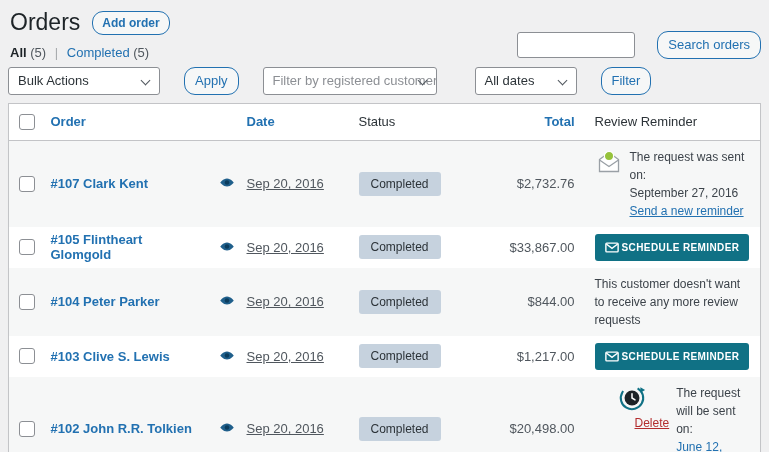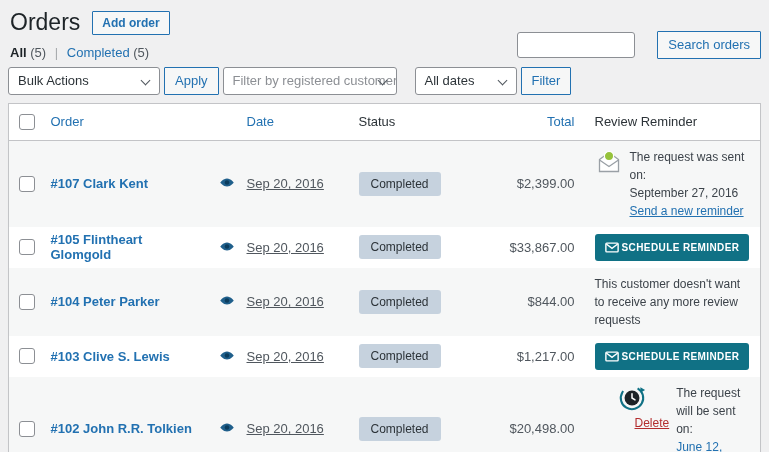--- a/index.html
+++ b/index.html
@@ -11,41 +11,41 @@
     position:relative;
   }
   .wrap { padding:6px 8px 0 8px; }
 
   
   .heading-row { display:flex; align-items:center; gap:12px; padding:2px 0 0 2px; }
   .page-title { font-size:23px; font-weight:400; color:#1d2327; margin:0; line-height:1.3;text-align:center; }
   .btn {
     display:inline-flex; align-items:center; justify-content:center;
     background:#f6f7f7; border:1px solid #2271b1; color:#2271b1;
-    border-radius:1px; padding:3px 10px; font-size:13px; line-height:1.5;
+    border-radius:11px; padding:3px 10px; font-size:13px; line-height:1.5;
     cursor:pointer; font-family:inherit; text-decoration:none; white-space:nowrap;
   }
   .btn-add { padding:2px 9px; font-size:12px; font-weight:600; }
 
   
   .views { margin:7px 0 7px 2px; font-size:13px; }
   .views .strong { font-weight:700; color:#1d2327; }
   .views .count { color:#50575e; }
   .views a { color:#2271b1; text-decoration:none; }
   .views .sep { color:#a7aaad; margin:0 5px; }
 
   
   .search-area { position:absolute; top:31px; right:8px; display:flex; gap:22px; align-items:center; }
   .search-input {
     width:118px; height:26px; border:1px solid #8c8f94; border-radius:3px;
     background:#fff; padding:0 7px; font-family:inherit; font-size:13px;
   }
 
   
-  .toolbar { display:flex; align-items:center; gap:4px; margin:6px 0 8px 0; }
+  .toolbar { display:flex; align-items:center; gap:24px; margin:6px 0 8px 0; }
   .select {
     position:relative; background:#fff; border:1px solid #8c8f94; border-radius:3px;
     height:28px; display:flex; align-items:center; padding:0 26px 0 9px;
     color:#2c3338; cursor:pointer; white-space:nowrap; overflow:hidden;
   }
   .select .chev {
     position:absolute; right:10px; top:9px; width:7px; height:7px;
     border-right:1.6px solid #50575e; border-bottom:1.6px solid #50575e;
     transform:rotate(45deg);
   }
@@ -55,21 +55,21 @@
 
   
   table {
     width:100%; border-collapse:collapse; background:#fff;
     border:1px solid #c3c4c7; table-layout:fixed;
     box-shadow:0 1px 1px rgba(0,0,0,.04);
   }
   th, td { text-align:left; vertical-align:middle; font-size:13px; padding:0 10px; }
   thead th { border-bottom:1px solid #c3c4c7; font-weight:400; color:#2c3338; padding:10px; }
   tfoot th { border-top:1px solid #c3c4c7; font-weight:400; color:#2c3338; padding:10px; }
-  th a.sort { color:#2271b1; text-decoration:none; }
+  th a.sort { color:#2271b1; text-decoration:none;font-weight:bold; }
   .col-cb { width:32px; }
   .col-order { width:168px; }
   .col-eye { width:28px; }
   .col-date { width:112px; }
   .col-status { width:128px; }
   .col-total { width:108px; text-align:right; }
   tbody tr.alt { background:#f6f7f7; }
   input[type="checkbox"] {
     appearance:none; -webkit-appearance:none; width:16px; height:16px; margin:0;
     border:1px solid #8c8f94; border-radius:3px; background:#fff; cursor:pointer;
@@ -160,21 +160,21 @@
         <td class="col-eye">
           <span class="eye-btn">
             <svg width="16" height="11" viewBox="0 0 24 16">
                 <path d="M12 2C6 2 2 8 2 8s4 6 10 6 10-6 10-6-4-6-10-6z" fill="#1f5f8b"></path>
                 <circle cx="12" cy="8" r="3.4" fill="#0b3c5d"></circle>
               </svg>
           </span>
         </td>
         <td class="col-date date-cell">Sep 20, 2016</td>
         <td class="col-status"><span class="badge">Completed</span></td>
-        <td class="col-total total-cell">$2,399.00</td>
+        <td class="col-total total-cell">$2,732.76</td>
         <td class="rem-cell">
           <div class="rem">
             <span style="line-height:0;">
               <svg width="28" height="28" viewBox="0 0 28 28">
                 <path d="M4.5 11.5 L14 4.5 L23.5 11.5 V23.5 H4.5 Z" fill="#fff" stroke="#9aa0a6" stroke-width="1.3"></path>
                 <path d="M4.5 12 L14 18.5 L23.5 12" fill="none" stroke="#9aa0a6" stroke-width="1.3"></path>
                 <circle cx="14" cy="8" r="4.6" fill="#96c23c" stroke="#fff" stroke-width="1.2"></circle>
               </svg>
             </span>
             <div class="rem-text">

